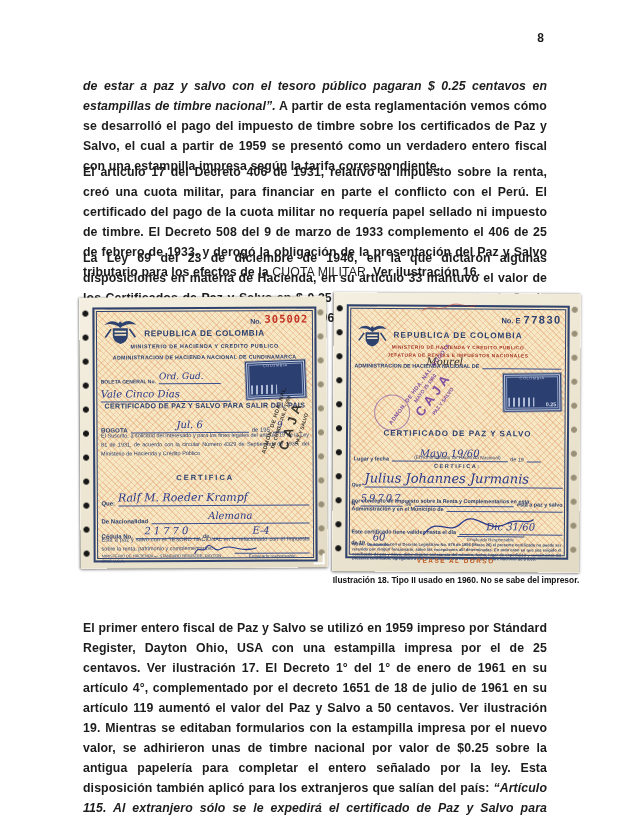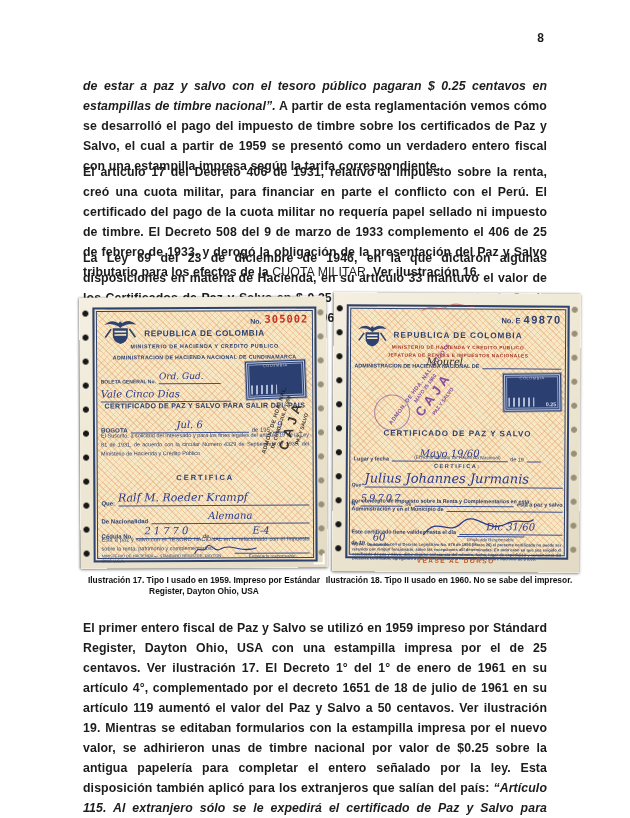--- a/index.html
+++ b/index.html
@@ -163,21 +163,21 @@
     <div class="cert">
 
       <div class="abs" style="left:70px;top:-6px">
         <svg width="60" height="14" viewBox="0 0 60 14">
           <path d="M3 10 C12 2 20 12 30 5 C40 -1 50 9 57 4" stroke="rgba(190,60,40,.55)" stroke-width="1" fill="none"></path>
         </svg>
       </div>
 
       <div class="row" style="right:6px;top:6px">
         <span class="nv" style="font-size:7.5px;font-weight:800">No. E</span>
-        <span class="serialR">49870</span>
+        <span class="serialR">77830</span>
       </div>
       <div class="abs" style="left:6px;top:16px">
         <svg width="34" height="27" viewBox="0 0 44 36">
           <path d="M4 9 Q12 1 21 7 Q23 3 25 7 Q34 1 42 9 Q33 6 25 11 L23 13 L21 11 Q13 6 4 9 Z" fill="#2e4270"></path>
           <path d="M14 13 h18 v9 q0 7 -9 10 q-9 -3 -9 -10 Z" fill="#2e4270"></path>
           <rect x="16" y="16" width="14" height="2" fill="#f6e7c5"></rect>
           <rect x="16" y="20" width="14" height="2" fill="#f6e7c5"></rect>
           <path d="M12 14 L5 24 M34 14 L41 24" stroke="#2e4270" stroke-width="2" fill="none"></path>
         </svg>
       </div>
@@ -250,18 +250,17 @@
         <div class="big">CAJA</div>
         <div class="s2">PAZ Y SALVO</div>
       </div>
 
       <div class="abs" style="left:26px;top:88px;width:34px;height:34px;border:1.6px solid rgba(112,59,158,.55);border-radius:50%"></div>
     </div>
 
     <div class="abs" style="left:0;top:264px;width:100%;text-align:center;font-size:6.4px;font-weight:800;letter-spacing:1.5px;color:#c05a1e">VEASE AL DORSO</div>
   </div>
 
-  <div class="caption" style="left:76px;top:575px;width:256px">Ilustración 17. Tipo I usado en 1959. Impreso por Estándar Register, Dayton Ohio, USA</div>
-  <div class="caption" style="left:323px;top:575px;width:252px;white-space:nowrap">Ilustración 18. Tipo II usado en 1960. No se sabe del impresor.</div>
+  <div class="caption" style="left:330px;top:575px;width:252px;white-space:nowrap">Ilustración 18. Tipo II usado en 1960. No se sabe del impresor.</div>
 
   <p class="para" id="p4"><span>El primer entero fiscal de Paz y Salvo se utilizó en 1959 impreso por Stándard Register, Dayton Ohio, USA con una estampilla impresa por el de 25 centavos. Ver ilustración 17. El Decreto 1° del 1° de enero de 1961 en su artículo 4°, complementado por el decreto 1651 de 18 de julio de 1961 en su artículo 119 aumentó el valor del Paz y Salvo a 50 centavos. Ver ilustración 19. Mientras se editaban formularios con la estampilla impresa por el nuevo valor, se adhirieron unas de timbre nacional por valor de $0.25 sobre la antigua papelería para completar el entero señalado por la ley. Esta disposición también aplicó para los extranjeros que salían del país: </span><em>“Artículo 115. Al extranjero sólo se le expedirá el certificado de Paz y Salvo para ausentarse del país, una vez</em></p>
 
 </div>
 
 </body></html>

